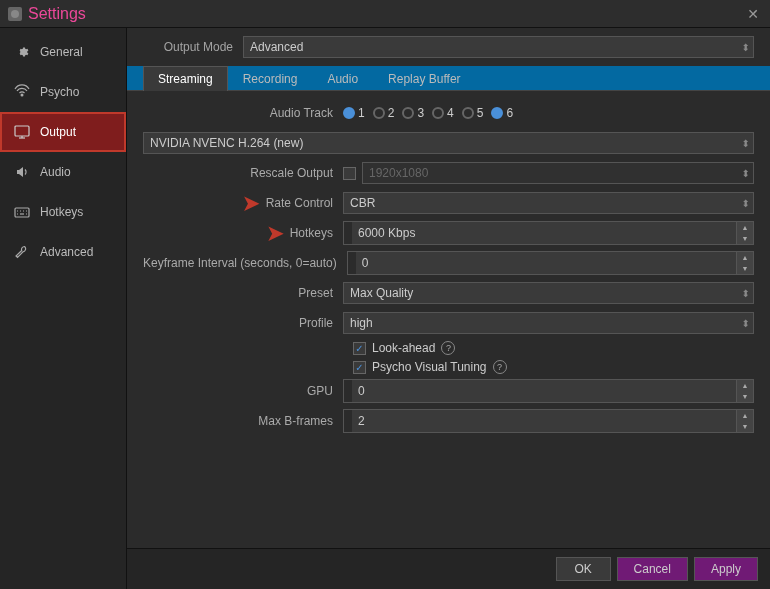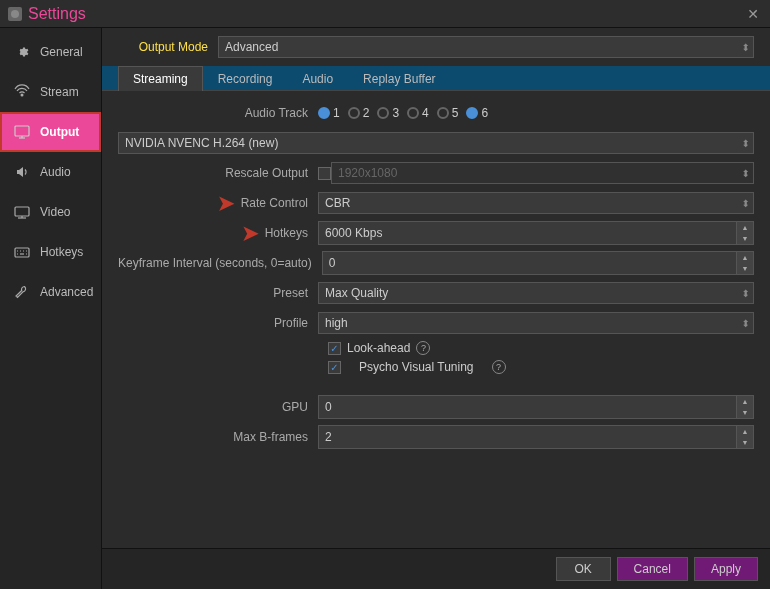--- a/index.html
+++ b/index.html
@@ -45,40 +45,39 @@
     }
 
     
     .main-container {
       display: flex;
       height: calc(589px - 28px);
     }
 
     
     .sidebar {
-      width: 102px;
+      width: 127px;
       background: #252525;
       border-right: 1px solid #111;
       padding-top: 4px;
     }
     .sidebar-item {
       display: flex;
       align-items: center;
       gap: 8px;
       padding: 10px 12px;
       cursor: pointer;
       color: #bbb;
       font-size: 12px;
     }
     .sidebar-item.active {
-      background: #ec4899;
+      background: #7f1d1d;
       outline: 2px solid #c0392b;
       outline-offset: -2px;
       color: #fff;
-      font-weight: bold;
     }
     .sidebar-icon {
       width: 20px;
       height: 20px;
       display: flex;
       align-items: center;
       justify-content: center;
       flex-shrink: 0;
     }
 
@@ -90,21 +89,21 @@
       flex-direction: column;
     }
 
     
     .output-mode-row {
       display: flex;
       align-items: center;
       padding: 8px 16px;
       gap: 10px;
     }
-    .output-mode-label { color: #fde047; font-size: 12px; min-width: 90px; text-align: right; }
+    .output-mode-label { color: #a3a3a3; font-size: 12px; min-width: 90px; text-align: right; }
     .select-wrapper {
       flex: 1;
       position: relative;
     }
     .select-wrapper select {
       width: 100%;
       background: #3a3a3a;
       border: 1px solid #555;
       color: #ccc;
       height: 22px;
@@ -122,21 +121,21 @@
       color: #888;
       font-size: 10px;
       pointer-events: none;
     }
 
     
     .tabs {
       display: flex;
       border-bottom: 1px solid #444;
       padding: 0 16px;
-      background: #0c4a6e;
+      background: #0369a1;
     }
     .tab {
       padding: 5px 14px;
       cursor: pointer;
       font-size: 12px;
       color: #bbb;
       border: 1px solid transparent;
       border-bottom: none;
       margin-bottom: -1px;
       background: transparent;
@@ -229,20 +228,21 @@
       font-size: 9px;
       color: #aaa;
       cursor: pointer;
     }
 
     
     .spinbox-wrapper {
       display: flex;
       flex: 1;
       border: 1px solid #555;
+      padding-left: 8px;
     }
     .spinbox-wrapper input {
       flex: 1;
       background: #3a3a3a;
       border: none;
       color: #ccc;
       height: 22px;
       padding: 0 6px;
       font-size: 12px;
     }
@@ -296,20 +296,21 @@
       background: #701a75;
       color: #ccc;
       min-width: 55px;
     }
     .btn-ok { background: #3a3a3a; }
 
     
     .rescale-row {
       display: flex;
       align-items: center;
+      gap: 6px;
     }
 
     select {
       background: #3a3a3a;
       border: 1px solid #555;
       color: #ccc;
       height: 22px;
       padding: 0 4px;
       font-size: 12px;
     }
@@ -344,21 +345,21 @@
 
     <div class="sidebar-item">
       <div class="sidebar-icon">
         <svg width="16" height="16" viewBox="0 0 16 16" fill="#aaa">
           <circle cx="8" cy="11" r="1.5"></circle>
           <path d="M5.5 9a3.5 3.5 0 015 0" stroke="#aaa" stroke-width="1.2" fill="none"></path>
           <path d="M3 7a6 6 0 0110 0" stroke="#aaa" stroke-width="1.2" fill="none"></path>
           <path d="M1 5a8 8 0 0114 0" stroke="#aaa" stroke-width="1.2" fill="none"></path>
         </svg>
       </div>
-      <span>Stream</span>
+      <span>Psycho</span>
     </div>
 
     <div class="sidebar-item active">
       <div class="sidebar-icon">
         <svg width="16" height="16" viewBox="0 0 16 16" fill="#ccc">
           <rect x="1" y="2" width="14" height="10" rx="1" stroke="#ccc" stroke-width="1.2" fill="none"></rect>
           <line x1="5" y1="14" x2="11" y2="14" stroke="#ccc" stroke-width="1.2"></line>
           <line x1="8" y1="12" x2="8" y2="14" stroke="#ccc" stroke-width="1.2"></line>
         </svg>
       </div>
@@ -368,30 +369,20 @@
     <div class="sidebar-item">
       <div class="sidebar-icon">
         <svg width="16" height="16" viewBox="0 0 16 16" fill="#aaa">
           <path d="M3 6h2l4-3v10l-4-3H3z"></path>
           <path d="M11 5.5a3.5 3.5 0 010 5" stroke="#aaa" stroke-width="1.2" fill="none"></path>
         </svg>
       </div>
       <span>Audio</span>
     </div>
 
-    <div class="sidebar-item">
-      <div class="sidebar-icon">
-        <svg width="16" height="16" viewBox="0 0 16 16" fill="#aaa">
-          <rect x="1" y="3" width="14" height="9" rx="1" stroke="#aaa" stroke-width="1.2" fill="none"></rect>
-          <line x1="8" y1="12" x2="8" y2="14" stroke="#aaa" stroke-width="1.2"></line>
-          <line x1="4" y1="14" x2="12" y2="14" stroke="#aaa" stroke-width="1.2"></line>
-        </svg>
-      </div>
-      <span>Video</span>
-    </div>
 
     <div class="sidebar-item">
       <div class="sidebar-icon">
         <svg width="16" height="16" viewBox="0 0 16 16">
           <rect x="1" y="4" width="14" height="9" rx="1" stroke="#aaa" stroke-width="1.2" fill="none"></rect>
           <line x1="3" y1="7" x2="4" y2="7" stroke="#aaa" stroke-width="1.2"></line>
           <line x1="6" y1="7" x2="7" y2="7" stroke="#aaa" stroke-width="1.2"></line>
           <line x1="9" y1="7" x2="10" y2="7" stroke="#aaa" stroke-width="1.2"></line>
           <line x1="12" y1="7" x2="13" y2="7" stroke="#aaa" stroke-width="1.2"></line>
           <line x1="3" y1="10" x2="4" y2="10" stroke="#aaa" stroke-width="1.2"></line>
@@ -556,21 +547,21 @@
           </select>
         </div>
       </div>
 
       <div class="checkbox-row" style="padding-left:210px; display:flex; align-items:center; gap:6px; ">
         <div class="checkbox-box checked"></div>
         <span>Look-ahead</span>
         <div class="help-icon">?</div>
       </div>
 
-      <div class="checkbox-row" style="padding-left:210px; display:flex; align-items:center; gap:18px; margin-bottom:21px;">
+      <div class="checkbox-row" style="padding-left:210px; display:flex; align-items:center; gap:6px; margin-bottom:5px;">
         <div class="checkbox-box checked"></div>
         <span>Psycho Visual Tuning</span>
         <div class="help-icon">?</div>
       </div>
 
       <div class="settings-row">
         <span class="settings-label">GPU</span>
         <div class="settings-value">
           <div class="spinbox-wrapper">
             <input type="text" value="0" style="">

